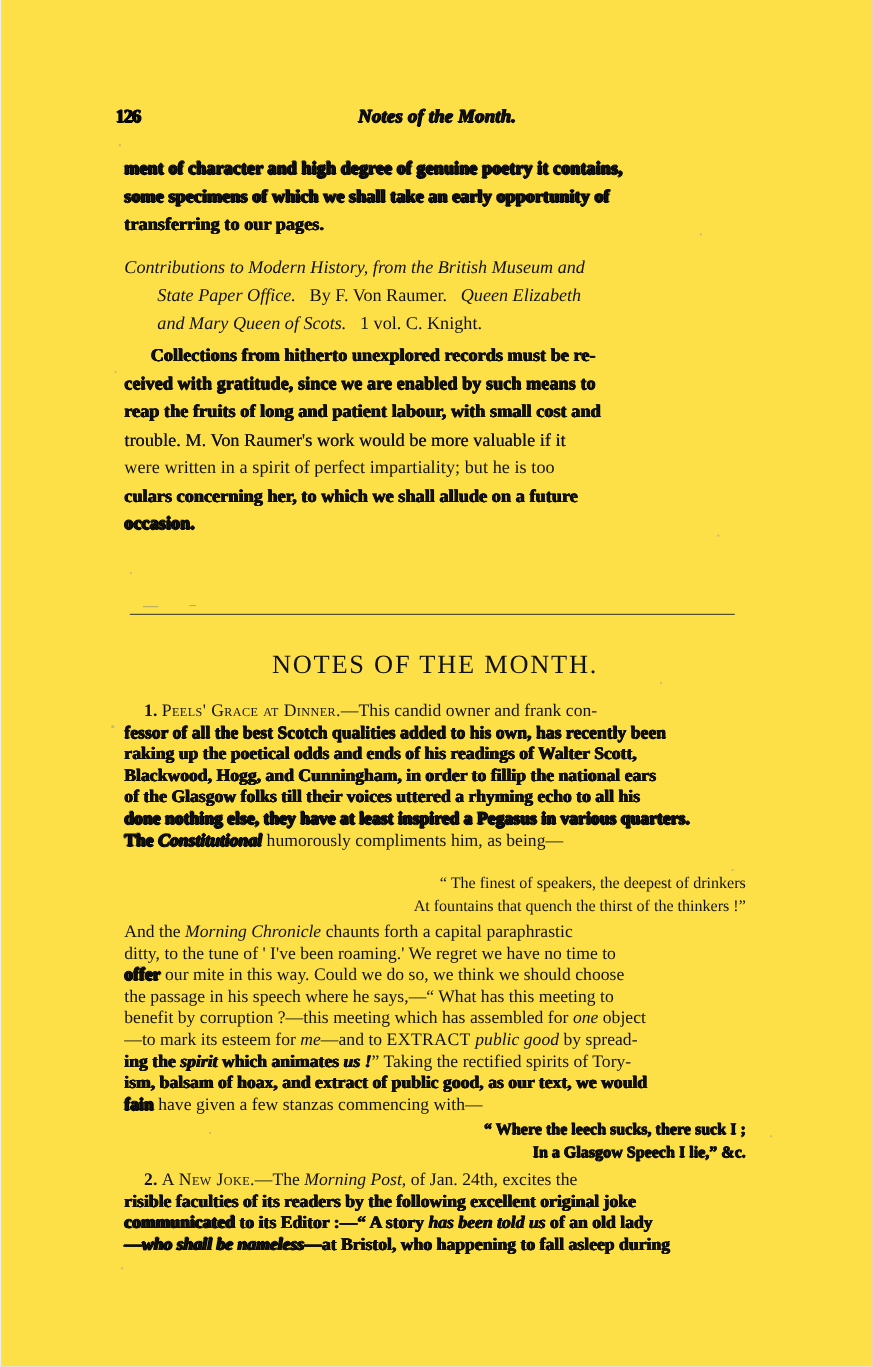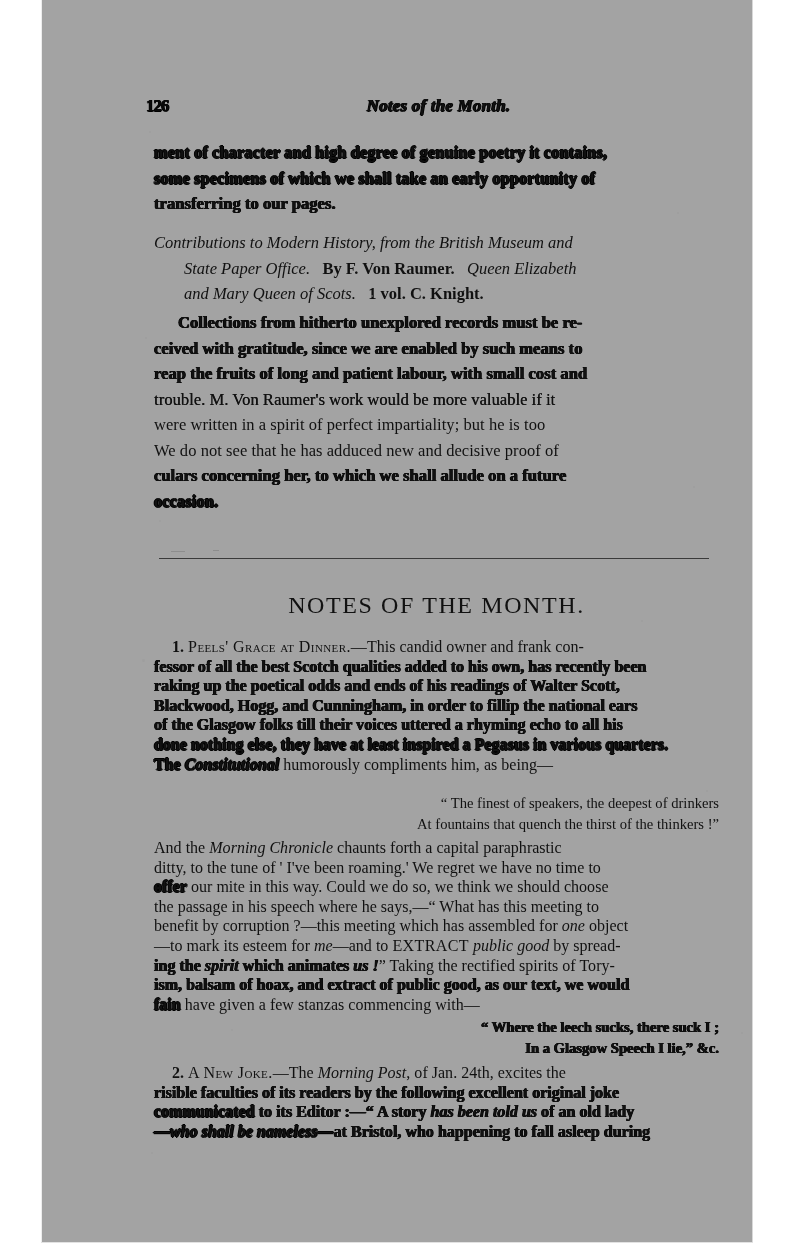--- a/index.html
+++ b/index.html
@@ -8,24 +8,24 @@
     padding: 0;
     background: #ffffff;
   }
   body {
     font-family: "Liberation Serif", "DejaVu Serif", serif;
     color: #111111;
   }
 
   .page {
     position: relative;
-    width: 712px;
+    width: 794px;
     height: 1243px;
     margin: 0 auto;
-    background: #a3a3a3;
+    background: #fde047;
     box-sizing: border-box;
     overflow: hidden;
   }
 
   
   .scan-edge-right {
     position: absolute;
     top: 0;
     right: 0;
     width: 1px;
@@ -104,21 +104,21 @@
   }
 
   
   .book-head {
     font-style: italic;
     font-size: 16.5px;
     line-height: 25.5px;
   }
   .book-head .l { display: block; white-space: nowrap; }
   .book-head .l.ind { padding-left: 30px; }
-  .book-head .rom { font-style: normal; font-weight: bold; }
+  .book-head .rom { font-style: normal; }
 
   
   .rule {
     position: absolute;
     left: 118px;
     top: 558px;
     width: 550px;
     height: 1.4px;
     background: #2b2b2b;
     opacity: 0.88;
@@ -216,21 +216,20 @@
     <span class="l ind"><span>State Paper Office.</span><span class="rom">&nbsp;&nbsp; </span><span class="rom">By F. Von Raumer.</span><span class="rom">&nbsp;&nbsp; </span><span>Queen Elizabeth</span></span>
     <span class="l ind"><span>and Mary Queen of Scots.</span><span class="rom">&nbsp;&nbsp; </span><span class="rom">1 vol.   C. Knight.</span></span>
   </div>
 
   <div class="block body-large" style="top:310px;">
     <span class="l smudge" style="padding-left:24px;">Collections from hitherto unexplored records must be re-</span>
     <span class="l smudge">ceived with gratitude, since we are enabled by such means to</span>
     <span class="l smudge">reap the fruits of long and patient labour, with small cost and</span>
     <span class="l inked-soft">trouble.   M. Von Raumer's work would be more valuable if it</span>
     <span class="l">were written in a spirit of perfect impartiality; but he is too</span>
-    <span class="l">We do not see that he has adduced new and decisive proof of</span>
     <span class="l smudge">culars concerning her, to which we shall allude on a future</span>
     <span class="l blot">occasion.</span>
   </div>
 
   <div class="rule"></div>
   <div class="rule-speck" style="left:130px; top:551px; width:14px;"></div>
   <div class="rule-speck" style="left:172px; top:550px; width:6px;"></div>
 
   <div class="section-title">NOTES OF THE MONTH.</div>
 

